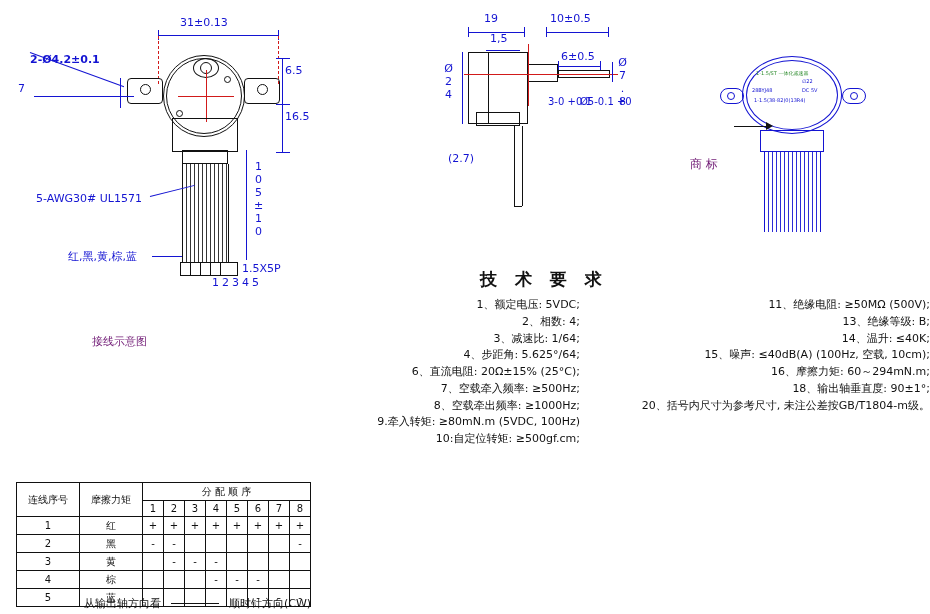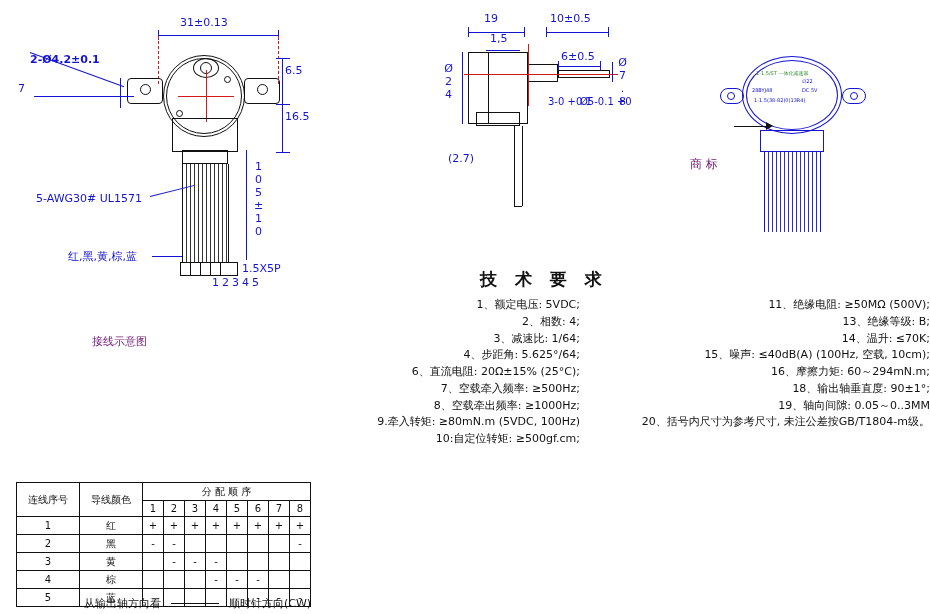--- a/index.html
+++ b/index.html
@@ -222,34 +222,33 @@
   <div class="t t11" style="margin-bottom:3px;">6、直流电阻: 20Ω±15% (25°C);</div>
   <div class="t t11" style="margin-bottom:3px;">7、空载牵入频率: ≥500Hz;</div>
   <div class="t t11" style="margin-bottom:3px;">8、空载牵出频率: ≥1000Hz;</div>
   <div class="t t11" style="margin-bottom:3px;">9.牵入转矩: ≥80mN.m (5VDC, 100Hz)</div>
   <div class="t t11" style="margin-bottom:3px;">10:自定位转矩: ≥500gf.cm;</div>
 </div>
 
 <div class="abs" style="left:600px;top:298px;width:330px;">
   <div class="t t11" style="margin-bottom:3px;">11、绝缘电阻: ≥50MΩ (500V);</div>
   <div class="t t11" style="margin-bottom:3px;">13、绝缘等级: B;</div>
-  <div class="t t11" style="margin-bottom:3px;">14、温升: ≤70K;</div>
+  <div class="t t11" style="margin-bottom:3px;">14、温升: ≤40K;</div>
   <div class="t t11" style="margin-bottom:3px;">15、噪声: ≤40dB(A) (100Hz, 空载, 10cm);</div>
   <div class="t t11" style="margin-bottom:3px;">16、摩擦力矩: 60～294mN.m;</div>
   <div class="t t11" style="margin-bottom:3px;">18、输出轴垂直度: 90±1°;</div>
-  <div class="t t11" style="margin-bottom:3px;">19、轴向间隙: 0.05～0..3MM</div>
   <div class="t t11" style="margin-bottom:3px;">20、括号内尺寸为参考尺寸, 未注公差按GB/T1804-m级。</div>
 </div>
 
 <div class="abs" style="left:16px;top:482px;">
   <table class="spec">
     <tbody>
         <tr>
       <td rowspan="2" style="width:62px;height:17px;">连线序号</td>
-      <td rowspan="2" style="width:62px;">导线颜色</td>
+      <td rowspan="2" style="width:62px;">摩擦力矩</td>
       <td colspan="8" style="height:17px;">分  配  顺  序</td>
     </tr>
     <tr>
       <td style="width:20px;height:15px;">1</td>
       <td style="width:20px;">2</td>
       <td style="width:20px;">3</td>
       <td style="width:20px;">4</td>
       <td style="width:20px;">5</td>
       <td style="width:20px;">6</td>
       <td style="width:20px;">7</td>

